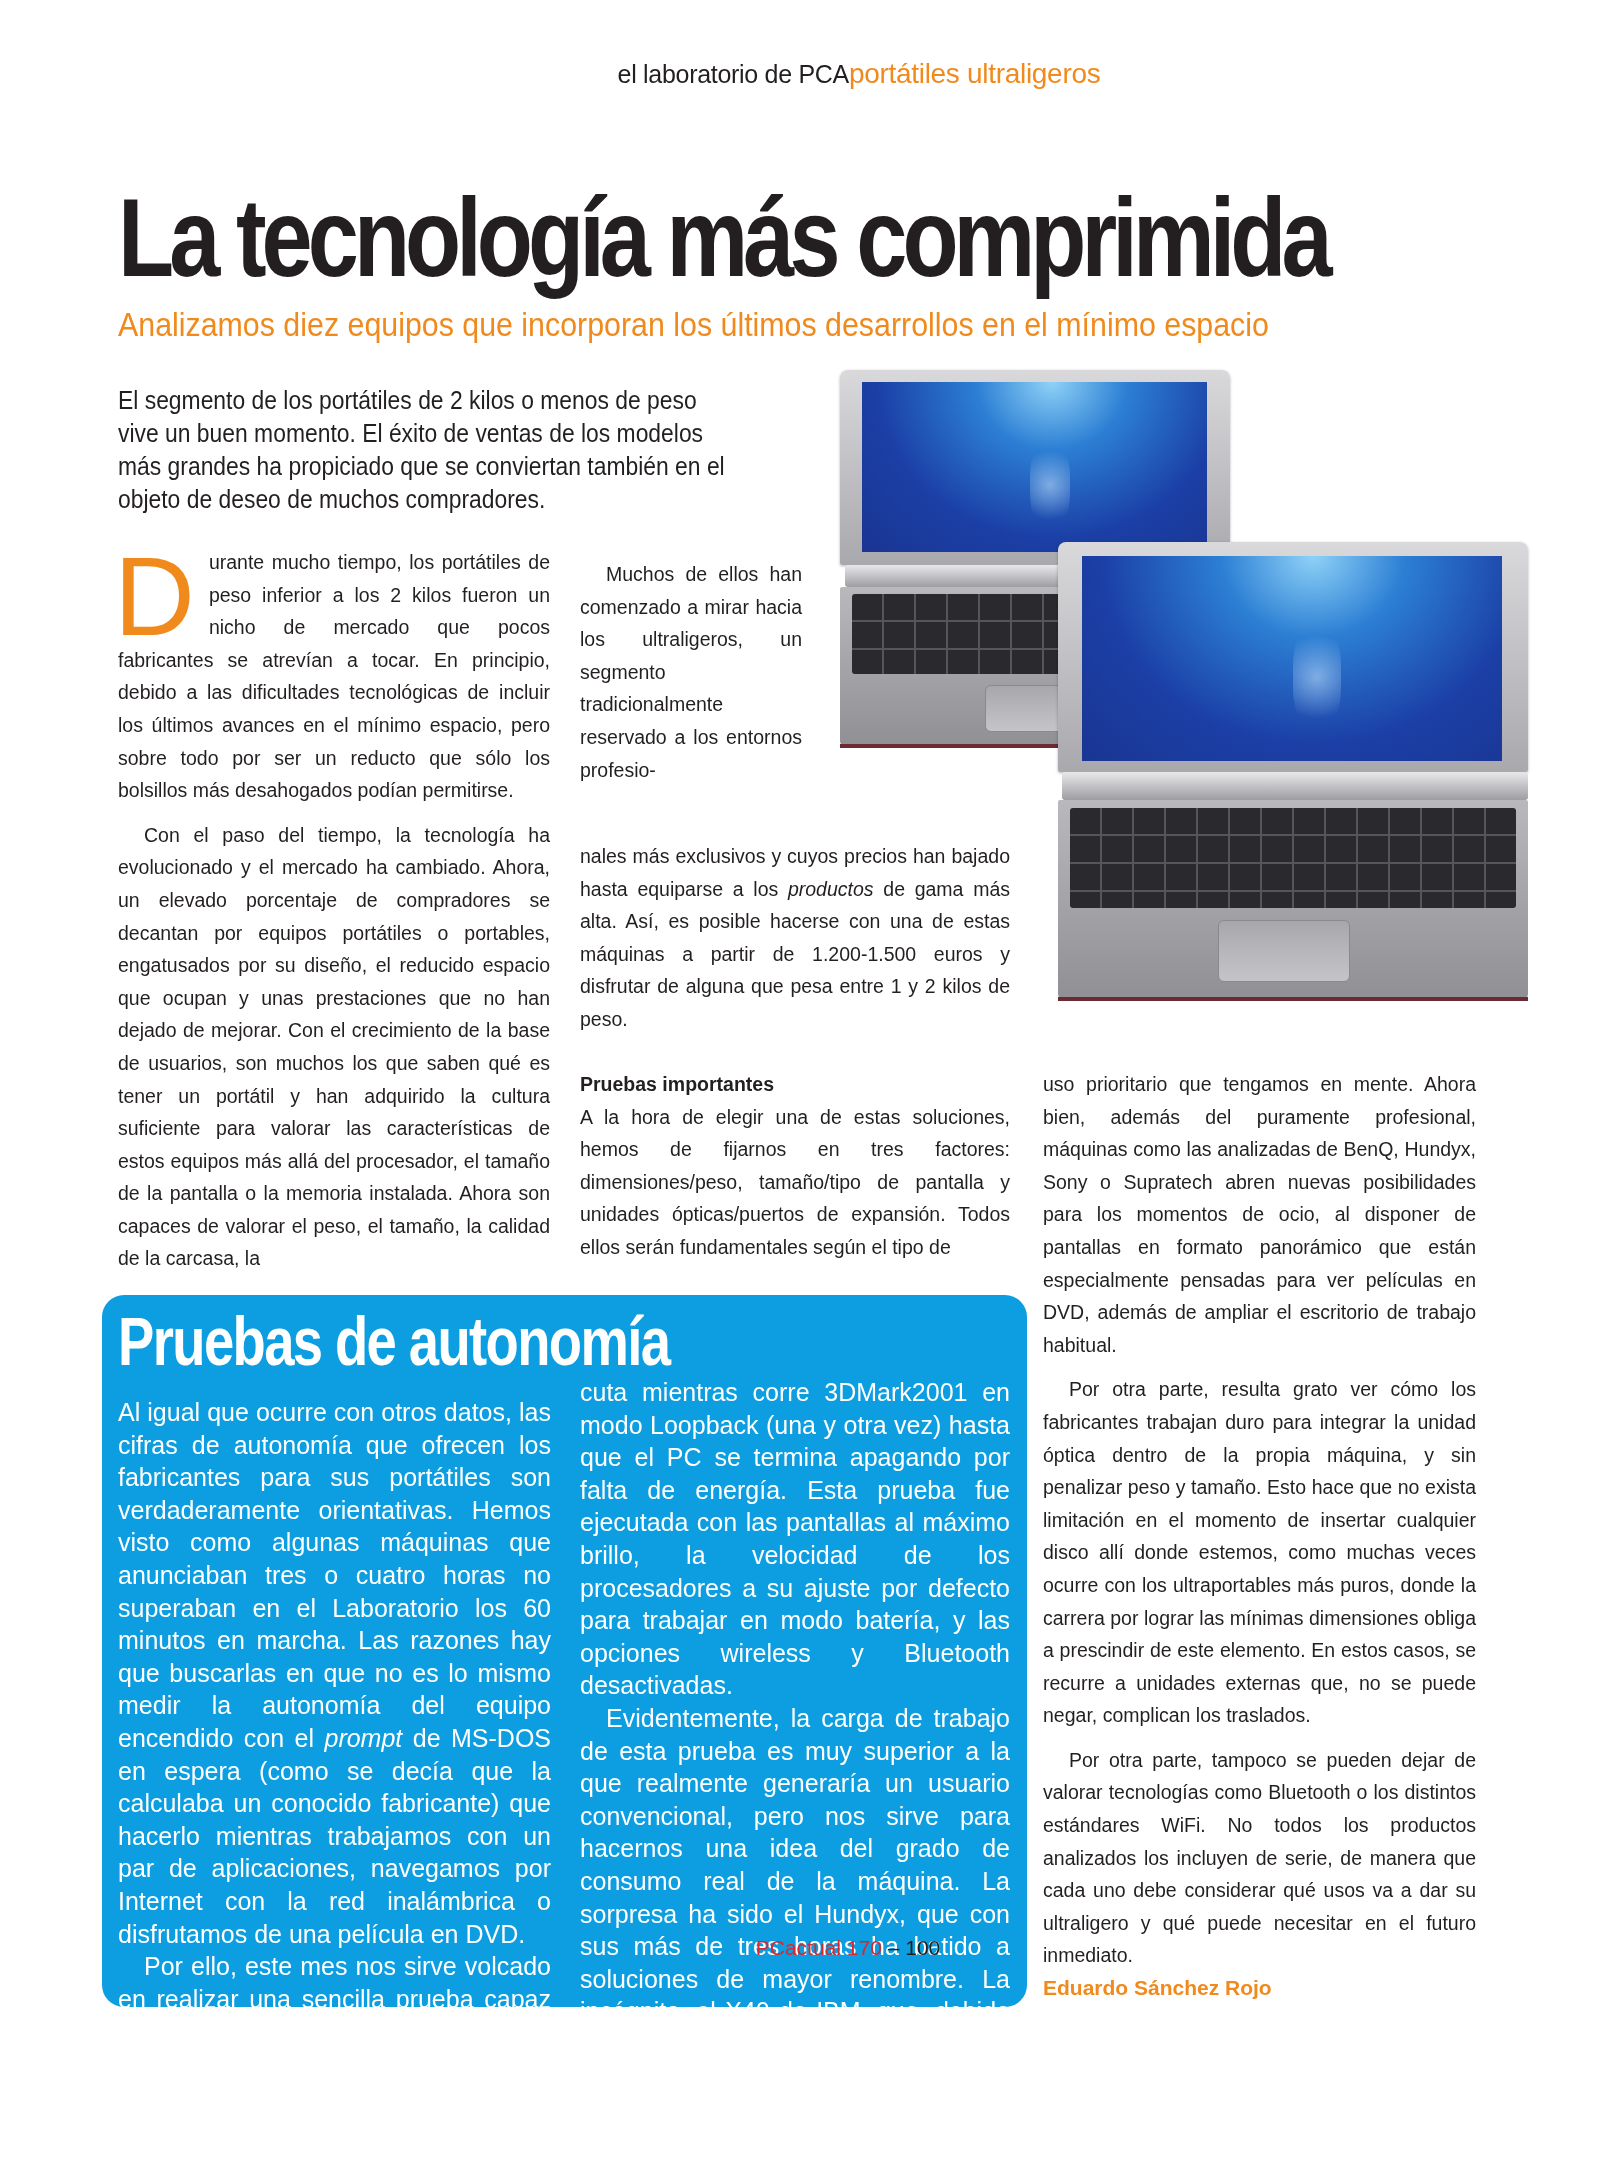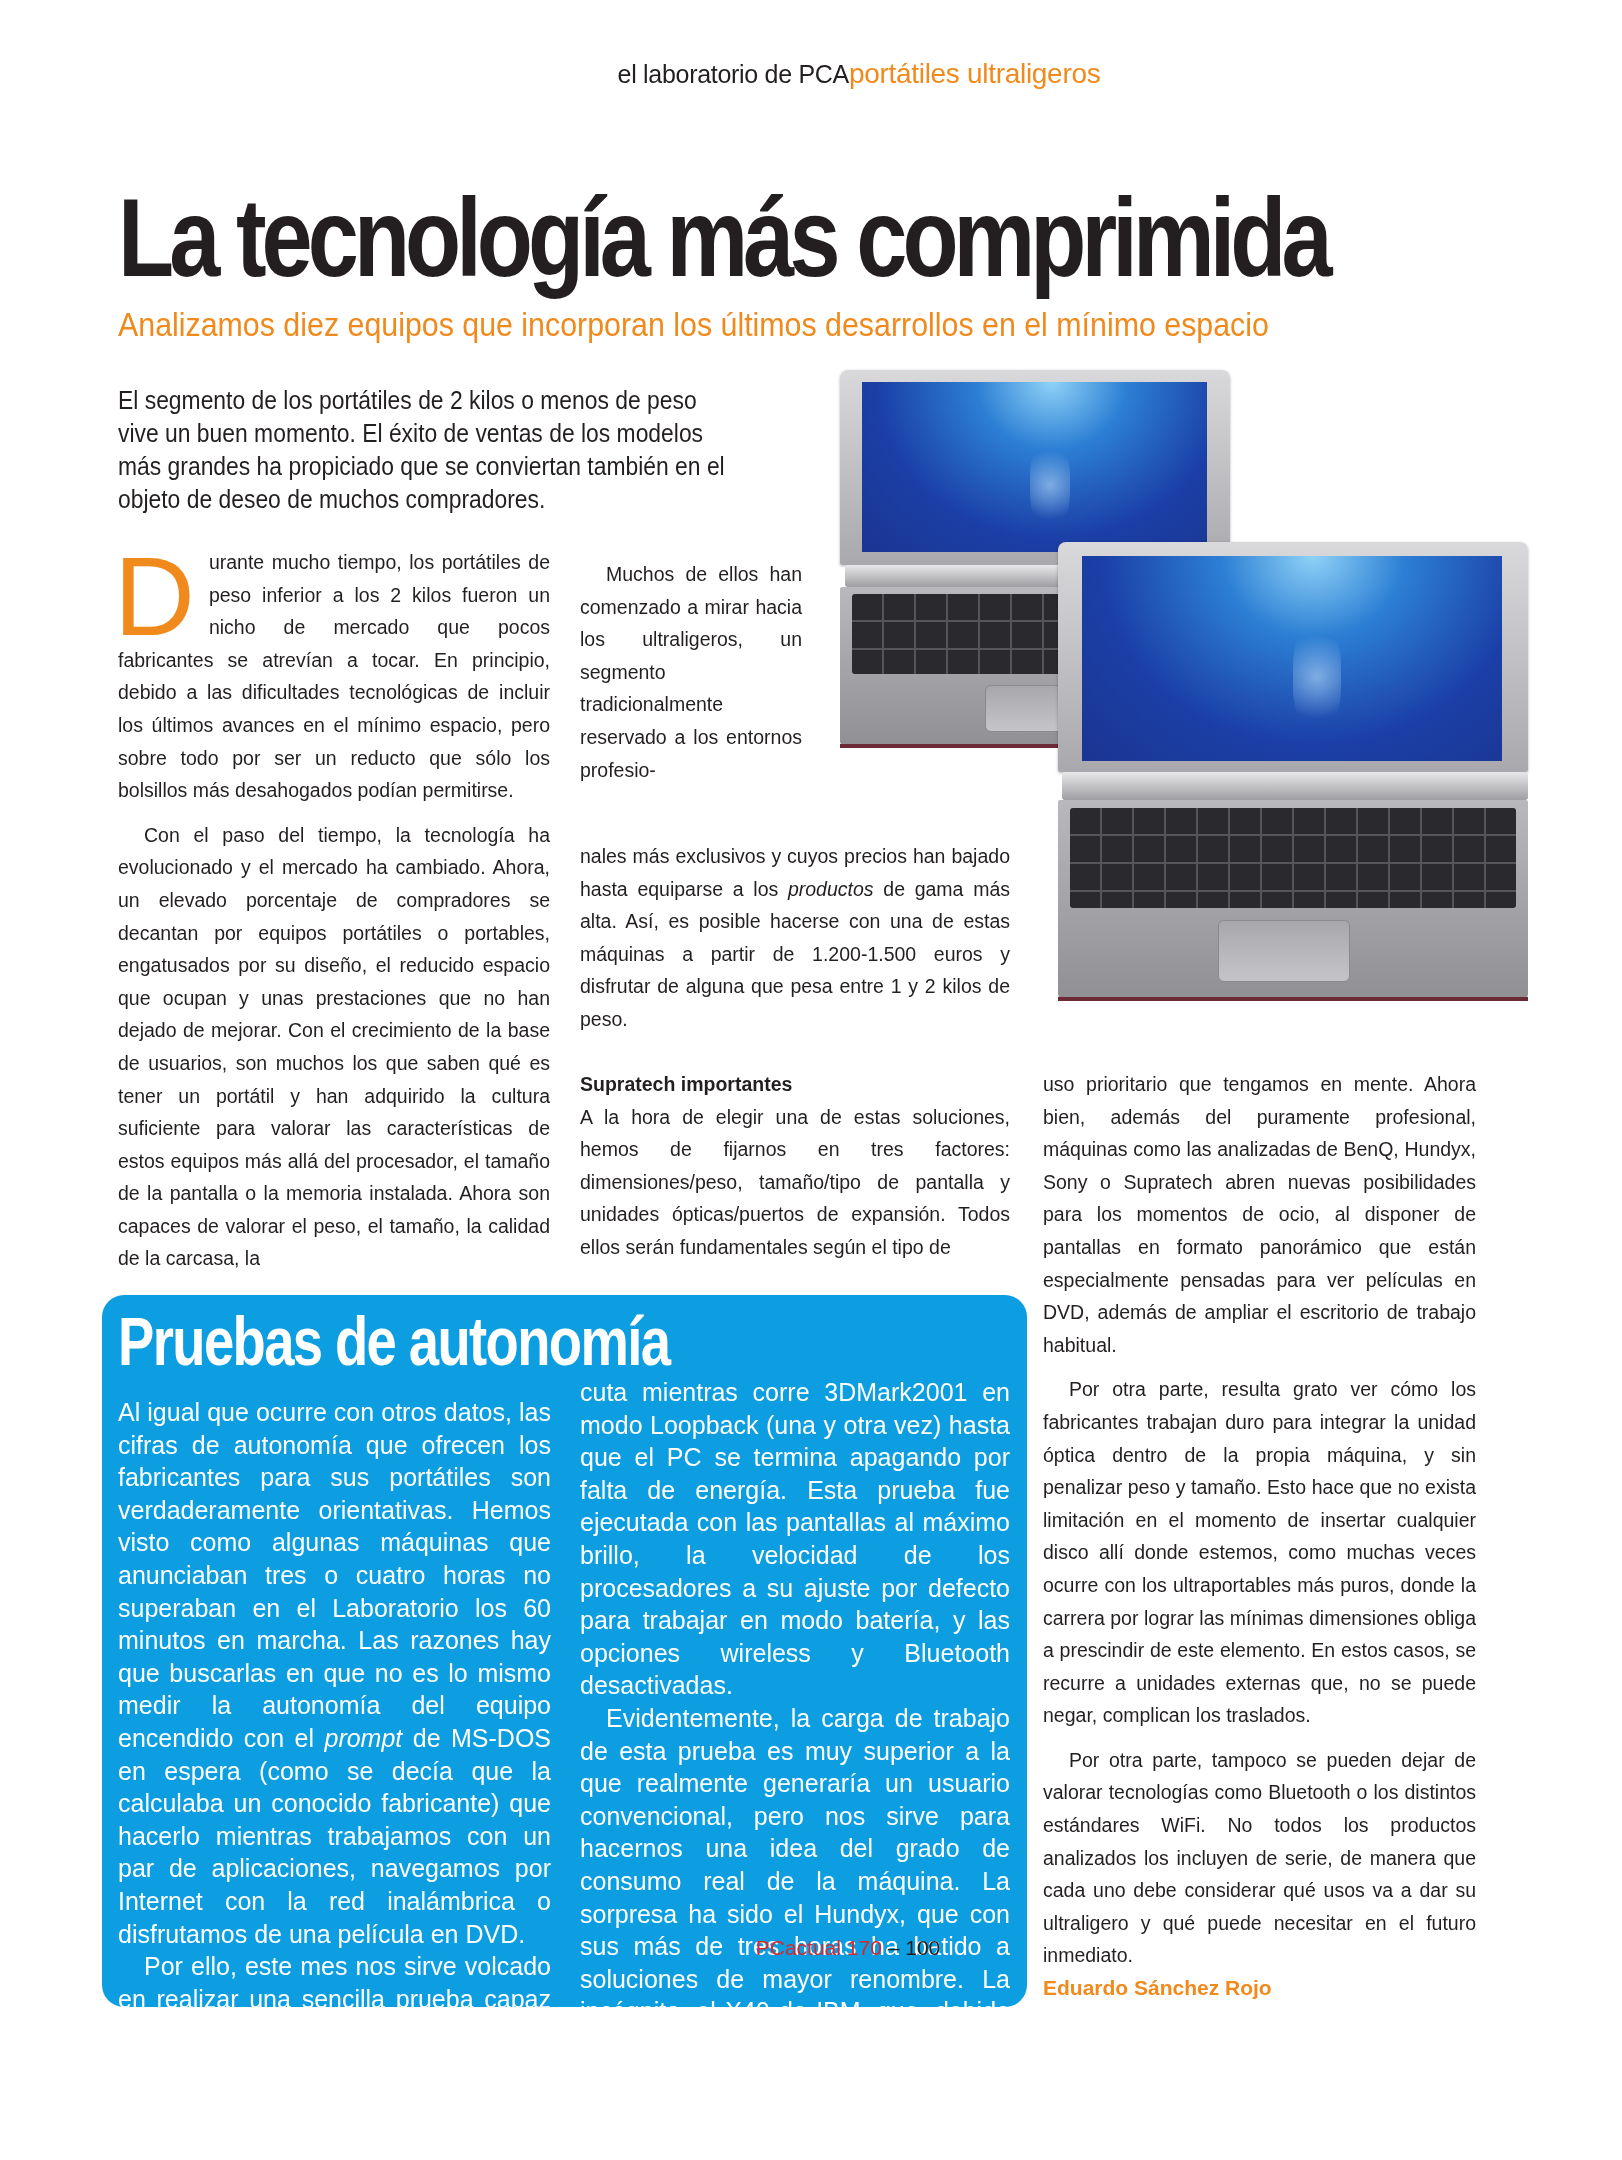--- a/index.html
+++ b/index.html
@@ -116,21 +116,21 @@
   <p class="indent">Con el paso del tiempo, la tecnología ha evolucionado y el mercado ha cambiado. Ahora, un elevado porcentaje de compradores se decantan por equipos portátiles o portables, engatusados por su diseño, el reducido espacio que ocupan y unas prestaciones que no han dejado de mejorar. Con el crecimiento de la base de usuarios, son muchos los que saben qué es tener un portátil y han adquirido la cultura suficiente para valorar las características de estos equipos más allá del procesador, el tamaño de la pantalla o la memoria instalada. Ahora son capaces de valorar el peso, el tamaño, la calidad de la carcasa, la</p>
 </div>
 
 <div class="abs col col2a">
   <p class="indent">Muchos de ellos han comenzado a mirar hacia los ultraligeros, un segmento tradicionalmente reservado a los entornos profesio-</p>
 </div>
 <div class="abs col col2b">
   <p><span>nales más exclusivos y cuyos precios han bajado hasta equiparse a los </span><em>productos</em><span> de gama más alta. Así, es posible hacerse con una de estas máquinas a partir de 1.200-1.500 euros y disfrutar de alguna que pesa entre 1 y 2 kilos de peso.</span></p>
 </div>
 <div class="abs col col2c">
-  <p class="section-heading">Supratech importantes</p>
+  <p class="section-heading">Pruebas importantes</p>
   <p>A la hora de elegir una de estas soluciones, hemos de fijarnos en tres factores: dimensiones/peso, tamaño/tipo de pantalla y unidades ópticas/puertos de expansión. Todos ellos serán fundamentales según el tipo de</p>
 </div>
 
 <div class="abs col col3">
   <p>uso prioritario que tengamos en mente. Ahora bien, además del puramente profesional, máquinas como las analizadas de BenQ, Hundyx, Sony o Supratech abren nuevas posibilidades para los momentos de ocio, al disponer de pantallas en formato panorámico que están especialmente pensadas para ver películas en DVD, además de ampliar el escritorio de trabajo habitual.</p>
   <p class="indent">Por otra parte, resulta grato ver cómo los fabricantes trabajan duro para integrar la unidad óptica dentro de la propia máquina, y sin penalizar peso y tamaño. Esto hace que no exista limitación en el momento de insertar cualquier disco allí donde estemos, como muchas veces ocurre con los ultraportables más puros, donde la carrera por lograr las mínimas dimensiones obliga a prescindir de este elemento. En estos casos, se recurre a unidades externas que, no se puede negar, complican los traslados.</p>
   <p class="indent">Por otra parte, tampoco se pueden dejar de valorar tecnologías como Bluetooth o los distintos estándares WiFi. No todos los productos analizados los incluyen de serie, de manera que cada uno debe considerar qué usos va a dar su ultraligero y qué puede necesitar en el futuro inmediato.</p>
   <p class="byline">Eduardo Sánchez Rojo</p>
 </div>
 

